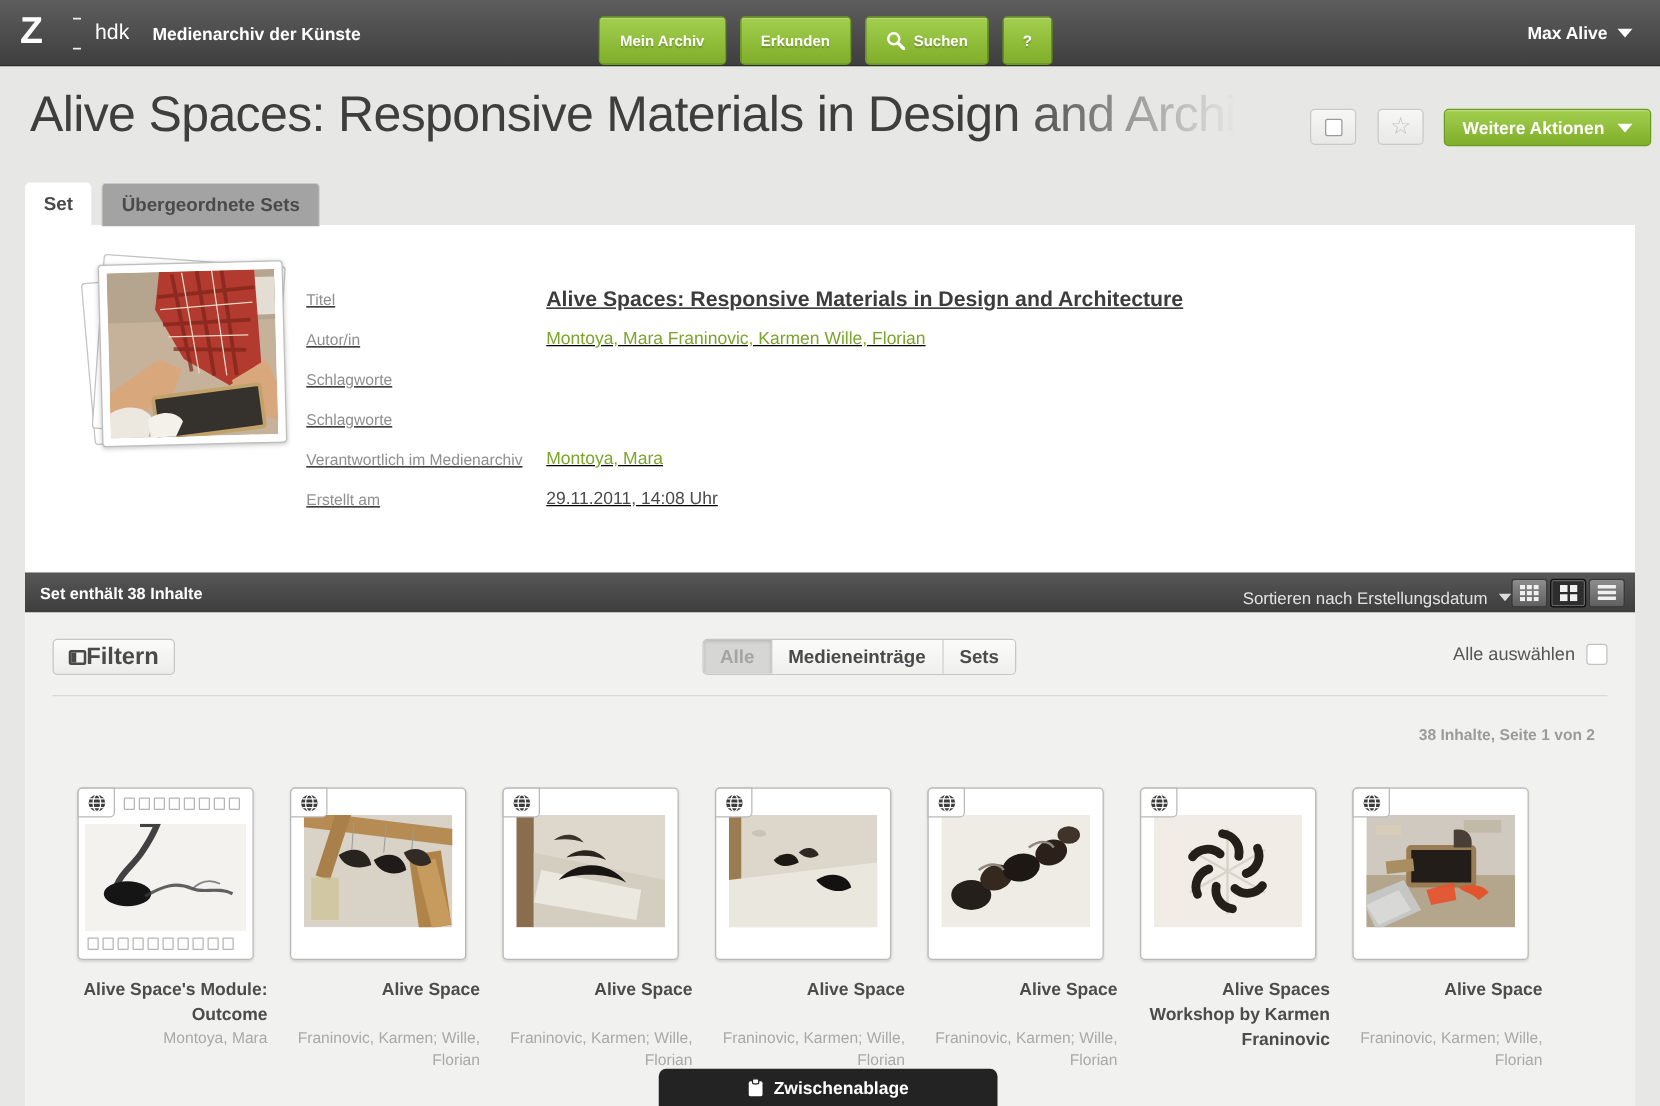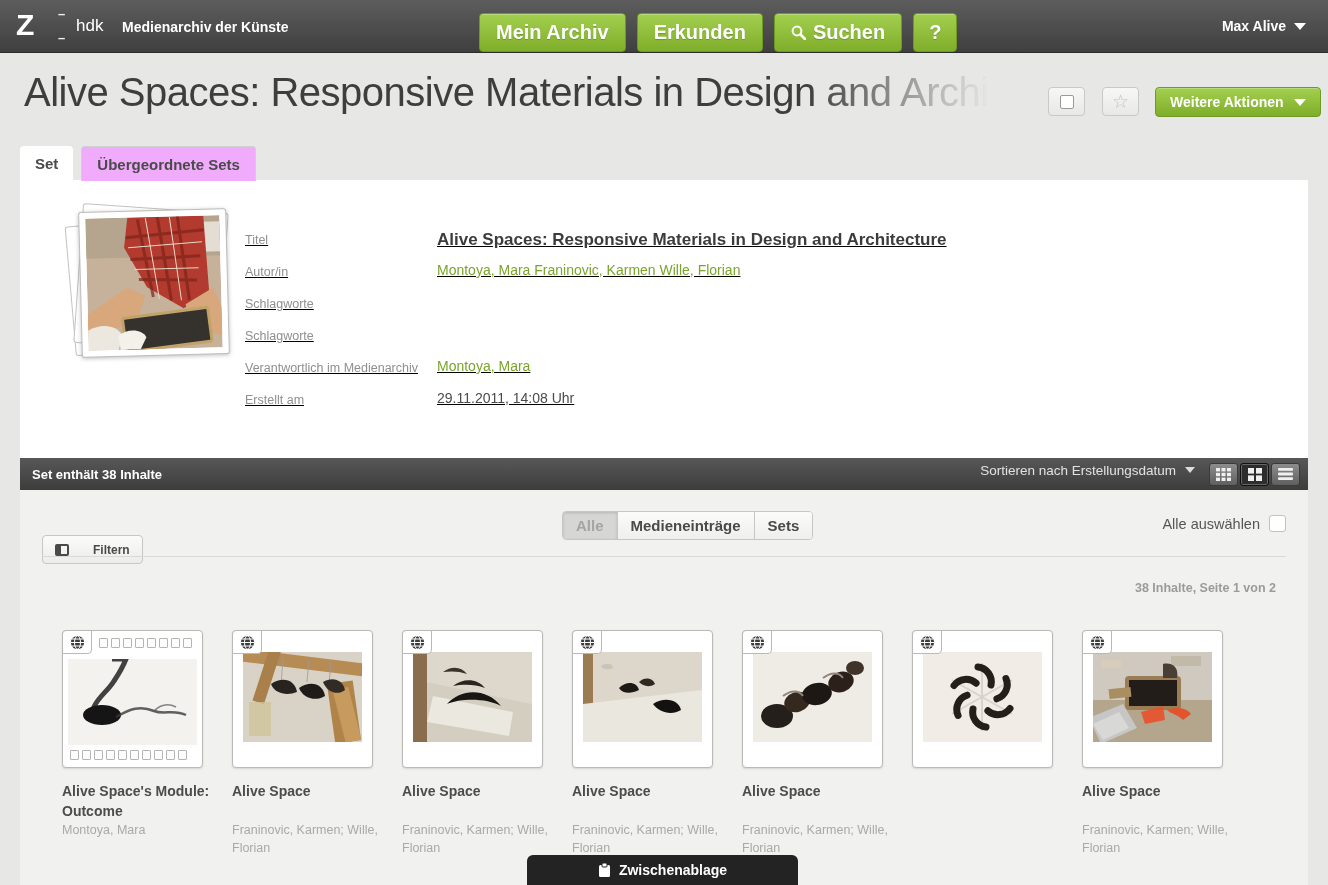--- a/index.html
+++ b/index.html
@@ -9,21 +9,21 @@
   
   .navbar { position:absolute; left:0; top:0; width:1328px; height:53px;
     background:linear-gradient(#5d5d5d,#3f3f3f); border-bottom:1px solid #2c2c2c; z-index:30; }
   .logo-z { position:absolute; left:16px; top:8px; color:#fff; font-size:30px; font-weight:bold; }
   .logo-dashes { position:absolute; left:58px; top:2px; color:#efefef; font-size:13px; line-height:24px; font-weight:bold;}
   .logo-hdk { position:absolute; left:76px; top:16px; color:#fff; font-size:17px; }
   .brand { position:absolute; left:122px; top:19px; color:#fff; font-size:14px; font-weight:bold; }
   .nav-btns { position:absolute; left:479px; top:13px; display:flex; gap:11px; }
   .nav-btn { height:39px; padding:0 16px; display:flex; align-items:center; gap:7px;
     background:linear-gradient(#a3cf4e,#7fae2a); border:1px solid #6d9a21; border-radius:4px;
-    color:#fff; font-size:20px; font-weight:bold; cursor:pointer;
+    color:#fff; font-size:12px; font-weight:bold; cursor:pointer;
     box-shadow:inset 0 1px 0 rgba(255,255,255,.25); text-shadow:0 1px 1px rgba(0,0,0,.2); }
   .nav-btn.help { padding:0 15px; }
   .user-menu { position:absolute; right:22px; top:18px; color:#fff; font-size:14px; font-weight:bold;
     display:flex; align-items:center; gap:8px; cursor:pointer; }
   .caret-down { width:0; height:0; border-left:6px solid transparent; border-right:6px solid transparent;
     border-top:7px solid #fff; display:inline-block; }
 
   
   .page-title-wrap { position:absolute; left:24px; top:70px; width:1012px; height:56px;
     overflow:hidden; white-space:nowrap; }
@@ -39,21 +39,21 @@
     display:flex; align-items:center; gap:10px; background:linear-gradient(#a3cf4e,#7fae2a);
     border:1px solid #6d9a21; border-radius:4px; color:#fff; font-size:14px; font-weight:bold;
     cursor:pointer; box-shadow:inset 0 1px 0 rgba(255,255,255,.25); }
   .more-actions .caret-down { border-top-color:#fff; }
 
   
   .tabs { position:absolute; left:20px; top:146px; display:flex; gap:8px; z-index:5; }
   .tab { height:35px; padding:16px 15px; display:flex; align-items:center;
     font-size:15px; font-weight:bold; color:#4a4a4a; border-radius:4px 4px 0 0; cursor:pointer; }
   .tab.active { background:#fff; }
-  .tab.inactive { background:#f0abfc; border:1px solid #d0d0ce; border-bottom:none; }
+  .tab.inactive { background:#a3a3a3; border:1px solid #d0d0ce; border-bottom:none; }
   .panel { position:absolute; left:20px; top:180px; width:1288px; height:278px; background:#fff; }
 
   
   .stack { position:absolute; left:48px; top:24px; width:160px; height:160px; }
   .stack .card-b { position:absolute; background:#fff; border:1px solid #c2c2c0; border-radius:3px; }
   .stack .b1 { left:2px; top:16px; width:148px; height:130px; transform:rotate(-5deg); }
   .stack .b2 { left:10px; top:4px; width:146px; height:140px; transform:rotate(4deg); }
   .stack .front { position:absolute; left:12px; top:6px; width:148px; height:146px;
     background:#fff; border:1px solid #bdbdbb; border-radius:3px; transform:rotate(-1.5deg);
     box-shadow:0 1px 4px rgba(0,0,0,.25); padding:6px; }
@@ -64,50 +64,50 @@
   .meta-row { display:flex; margin-bottom:11px; }
   .meta-label { width:192px; flex:none; font-size:12.5px; color:#8f8f8f; padding-top:3px; }
   .meta-value { font-size:14px; color:#4a4a4a; min-height:21px; }
   .meta-value.title { font-size:17px; font-weight:bold; color:#3c3c3c; }
   .meta-value.link { color:#7aa42c; cursor:pointer; }
 
   
   .set-bar { position:absolute; left:20px; top:458px; width:1288px; height:32px;
     background:linear-gradient(#575757,#3d3d3d); display:flex; align-items:center; }
   .set-bar-left { color:#fff; font-size:13px; font-weight:bold; margin-left:12px; }
-  .set-bar-right { margin-left:auto; display:flex; align-items:flex-start; gap:14px; margin-right:8px; }
+  .set-bar-right { margin-left:auto; display:flex; align-items:flex-end; margin-right:8px; }
   .sort-ctl { color:#e2e2e2; font-size:13.5px; display:flex; align-items:center; gap:9px; cursor:pointer; }
   .sort-ctl .caret-down { border-top-color:#ddd; border-left-width:5px; border-right-width:5px; border-top-width:6px; }
   .view-toggles { display:flex; gap:2px; }
   .view-btn { width:29px; height:23px; border-radius:3px; display:flex; align-items:center; justify-content:center;
     background:linear-gradient(#8d8d8d,#5f5f5f); border:1px solid #3a3a3a; cursor:pointer; }
   .view-btn.active { background:#2d2d2d; border:1px solid #111; box-shadow:0 0 0 1px #666 inset; }
 
   
   .content-bg { position:absolute; left:20px; top:490px; width:1288px; height:395px; background:#f1f1ef; }
   .filter-btn { position:absolute; left:42px; top:511px; height:29px; padding:0 12px;
-    display:flex; align-items:center; gap:24px; background:linear-gradient(#fbfbfa,#ececea);
-    border:1px solid #c6c6c4; border-radius:4px; font-size:12px; font-weight:bold; color:#4a4a4a; cursor:pointer;margin-top:24px; }
+    display:flex; align-items:center; gap:0; background:linear-gradient(#fbfbfa,#ececea);
+    border:1px solid #c6c6c4; border-radius:4px; font-size:19px; font-weight:bold; color:#4a4a4a; cursor:pointer; }
   .filter-glyph { width:14px; height:12px; border:2px solid #4a4a4a; border-radius:2px; position:relative; }
   .filter-glyph::before { content:""; position:absolute; left:0; top:0; width:4px; height:8px; background:#4a4a4a; }
   .segments { position:absolute; left:562px; top:511px; display:flex; height:29px;
     border:1px solid #c6c6c4; border-radius:4px; overflow:hidden; background:#fff; }
   .seg { padding:12px 13px; display:flex; align-items:center; font-size:15px; font-weight:bold;
     color:#4a4a4a; background:linear-gradient(#fbfbfa,#efefec); border-right:1px solid #c6c6c4; cursor:pointer; }
   .seg:last-child { border-right:none; }
   .seg.active { background:#d6d6d4; color:#a4a4a2; box-shadow:inset 0 1px 3px rgba(0,0,0,.15); }
   .select-all { position:absolute; right:42px; top:515px; display:flex; align-items:center; gap:9px; }
   .select-all-label { font-size:14.5px; color:#555; }
   .select-all-box { width:17px; height:17px; background:#fff; border:1px solid #c2c2c0; border-radius:3px; cursor:pointer; }
   .divider { position:absolute; left:42px; top:556px; width:1244px; height:1px; background:#d9d9d7; }
   .count-text { position:absolute; right:52px; top:581px; font-size:12.5px; font-weight:bold; color:#9b9b99; }
 
   
   .cards { position:absolute; left:62px; top:630px; width:1220px; height:255px; }
-  .rcard { position:absolute; top:0; width:152px; }
+  .rcard { position:absolute; top:0; width:152px;text-align:right; }
   .rthumb { position:relative; width:141px; height:138px; background:#fff;
     border:1px solid #b9b9b7; border-radius:4px; box-shadow:0 1px 2px rgba(0,0,0,.12); cursor:pointer; }
   .badge { position:absolute; left:-1px; top:-1px; width:30px; height:24px; background:#fff;
     border:1px solid #b9b9b7; border-radius:4px 0 4px 0;
     display:flex; align-items:center; justify-content:center; z-index:2; }
   .rimg { position:absolute; left:10px; top:21px; width:119px; height:90px; overflow:hidden; }
   .rimg svg { width:100%; height:100%; display:block; }
   .rimg.film { left:5px; top:28px; width:129px; height:86px; }
   .perf-row { position:absolute; display:flex; gap:3px; }
   .perf-row.top { left:36px; top:7px; }
@@ -499,20 +499,21 @@
         <path d="M-4 -30 A 15 15 0 0 1 9 -12" transform="rotate(60)"></path>
         <path d="M-4 -30 A 15 15 0 0 1 9 -12" transform="rotate(120)"></path>
         <path d="M-4 -30 A 15 15 0 0 1 9 -12" transform="rotate(180)"></path>
         <path d="M-4 -30 A 15 15 0 0 1 9 -12" transform="rotate(240)"></path>
         <path d="M-4 -30 A 15 15 0 0 1 9 -12" transform="rotate(300)"></path>
       </g>
     </g>
   </svg>
         </div>
       </div>
+      <div class="rtitle">Alive Spaces Workshop by Karmen Franinovic</div>
     </div>
     <div class="rcard" style="left: 1020px;">
       <div class="rthumb">
         <div class="badge">
           <svg width="15" height="15" viewBox="0 0 15 15">
     <circle cx="7.5" cy="7.5" r="6.6" fill="#3b3b3b"></circle>
     <g stroke="#fff" stroke-width="1" fill="none">
       <ellipse cx="7.5" cy="7.5" rx="3" ry="6.6"></ellipse>
       <path d="M1 7.5 H14"></path>
       <path d="M2 4 H13"></path>

